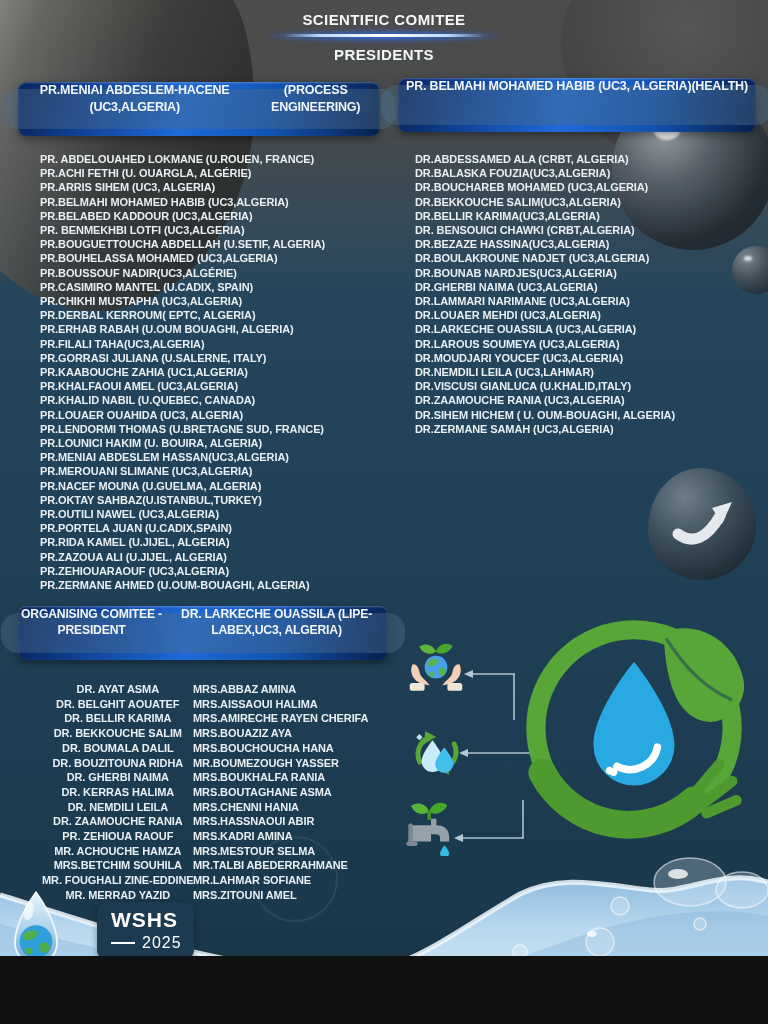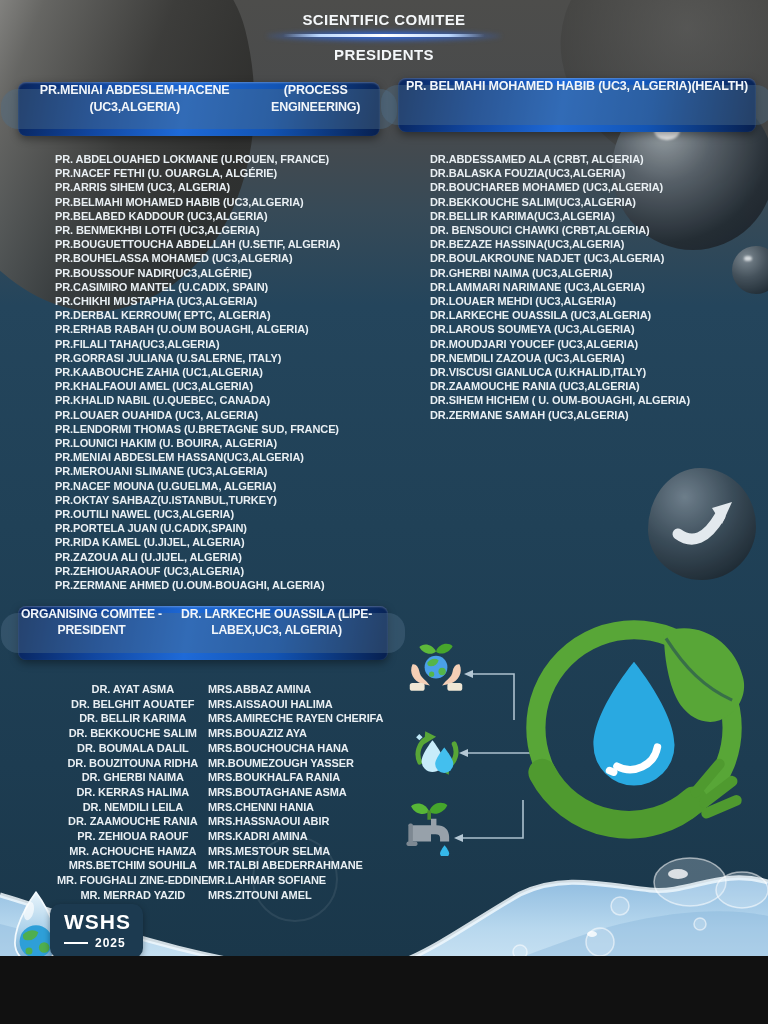--- a/index.html
+++ b/index.html
@@ -51,39 +51,39 @@
     box-shadow:0 3px 9px rgba(0,0,0,.4), inset 0 1px 2px rgba(255,255,255,.28);
     display:flex; flex-direction:row; justify-content:center; text-align:center;
     color:#f2f6fa; font-weight:700; font-size:12.5px; line-height:1.32; letter-spacing:-0.2px; }
   .banner::before { content:""; position:absolute; left:-17px; right:-17px; top:7px; bottom:7px;
     background:#4e6d88; opacity:.42; border-radius:17px; z-index:-1; }
   .banner-left  { left:18px;  top:82px; width:362px; height:54px; }
   .banner-right { left:398px; top:78px; width:358px; height:54px; }
   .banner-org   { left:18px;  top:606px; width:370px; height:54px; font-size:12.2px; }
   
   .name-list { position:absolute; z-index:3; color:#e9eff3; font-weight:700;
-    font-size:11px; line-height:14.2px; letter-spacing:-0.1px;margin-left:15px; }
+    font-size:11px; line-height:14.2px; letter-spacing:-0.1px; }
   .name-line { white-space:nowrap; }
   .list-left  { left:40px;  top:152px; }
   .list-right { left:415px; top:152px; }
   .org-col1 { left:42px;  top:682px; line-height:14.7px;text-align:center; }
   .org-col2 { left:193px; top:682px; line-height:14.7px; }
   
   .eco-icon { position:absolute; z-index:3; }
   .connectors { position:absolute; left:450px; top:640px; z-index:3; }
   
   .main-logo { position:absolute; left:506px; top:602px; z-index:3; }
   .water { position:absolute; left:0; top:824px; z-index:2; }
-  .badge { position:absolute; left:12px; top:890px; z-index:4; display:flex; align-items:center; }
+  .badge { position:absolute; left:12px; top:890px; z-index:4; display:flex; align-items:center;gap:47px; }
   .badge-box { margin-left:-10px; background:#1c3a50; border-radius:10px; padding:7px 12px 8px 14px;
     color:#fff; box-shadow:0 2px 6px rgba(0,0,0,.35); }
   .badge-acronym { font-size:21px; font-weight:800; letter-spacing:1px; line-height:1.05; }
   .badge-year-row { display:flex; align-items:center; margin-top:3px; }
   .badge-dash { width:24px; height:2.5px; background:#fff; margin-right:7px; }
-  .badge-year { font-size:12px; font-weight:700; letter-spacing:1px; }
+  .badge-year { font-size:16px; font-weight:400; letter-spacing:1px; }
 </style>
 </head>
 <body>
 
 <div class="page">
 
   <div class="blob-gray"></div>
   <div class="blob-gray2"></div>
   <div class="droplet d1">
       <span class="glint"></span>
@@ -110,21 +110,21 @@
     <div>PR.MENIAI ABDESLEM-HACENE (UC3,ALGERIA)</div>
     <div>(PROCESS ENGINEERING)</div>
   </div>
   <div class="banner banner-right">
     <div>PR. BELMAHI MOHAMED HABIB (UC3, ALGERIA)</div>
     <div>(HEALTH)</div>
   </div>
 
   <div class="name-list list-left">
       <div class="name-line">PR. ABDELOUAHED LOKMANE (U.ROUEN, FRANCE)</div>
-      <div class="name-line">PR.NACEF FETHI (U. OUARGLA, ALGÉRIE)</div>
+      <div class="name-line">PR.ACHI FETHI (U. OUARGLA, ALGÉRIE)</div>
       <div class="name-line">PR.ARRIS SIHEM (UC3, ALGERIA)</div>
       <div class="name-line">PR.BELMAHI MOHAMED HABIB (UC3,ALGERIA)</div>
       <div class="name-line">PR.BELABED KADDOUR  (UC3,ALGERIA)</div>
       <div class="name-line">PR. BENMEKHBI LOTFI (UC3,ALGERIA)</div>
       <div class="name-line">PR.BOUGUETTOUCHA  ABDELLAH (U.SETIF, ALGERIA)</div>
       <div class="name-line">PR.BOUHELASSA MOHAMED (UC3,ALGERIA)</div>
       <div class="name-line">PR.BOUSSOUF NADIR(UC3,ALGÉRIE)</div>
       <div class="name-line">PR.CASIMIRO MANTEL (U.CADIX, SPAIN)</div>
       <div class="name-line">PR.CHIKHI MUSTAPHA (UC3,ALGERIA)</div>
       <div class="name-line">PR.DERBAL KERROUM( EPTC, ALGERIA)</div>
@@ -150,27 +150,28 @@
     </div>
   <div class="name-list list-right">
       <div class="name-line">DR.ABDESSAMED ALA (CRBT, ALGERIA)</div>
       <div class="name-line">DR.BALASKA FOUZIA(UC3,ALGERIA)</div>
       <div class="name-line">DR.BOUCHAREB MOHAMED (UC3,ALGERIA)</div>
       <div class="name-line">DR.BEKKOUCHE  SALIM(UC3,ALGERIA)</div>
       <div class="name-line">DR.BELLIR KARIMA(UC3,ALGERIA)</div>
       <div class="name-line">DR. BENSOUICI CHAWKI (CRBT,ALGERIA)</div>
       <div class="name-line">DR.BEZAZE HASSINA(UC3,ALGERIA)</div>
       <div class="name-line">DR.BOULAKROUNE NADJET (UC3,ALGERIA)</div>
+      <div class="name-line">DR.BOUNAB NARDJES(UC3,ALGERIA)</div>
       <div class="name-line">DR.GHERBI NAIMA (UC3,ALGERIA)</div>
       <div class="name-line">DR.LAMMARI NARIMANE (UC3,ALGERIA)</div>
       <div class="name-line">DR.LOUAER MEHDI (UC3,ALGERIA)</div>
       <div class="name-line">DR.LARKECHE OUASSILA (UC3,ALGERIA)</div>
       <div class="name-line">DR.LAROUS SOUMEYA (UC3,ALGERIA)</div>
       <div class="name-line">DR.MOUDJARI YOUCEF (UC3,ALGERIA)</div>
-      <div class="name-line">DR.NEMDILI ZAZOUA (UC3,ALGERIA)</div>
+      <div class="name-line">DR.NEMDILI LEILA (UC3,LAHMAR)</div>
       <div class="name-line">DR.VISCUSI GIANLUCA (U.KHALID,ITALY)</div>
       <div class="name-line">DR.ZAAMOUCHE RANIA (UC3,ALGERIA)</div>
       <div class="name-line">DR.SIHEM HICHEM ( U. OUM-BOUAGHI, ALGERIA)</div>
       <div class="name-line">DR.ZERMANE SAMAH (UC3,ALGERIA)</div>
     </div>
 
   <div class="banner banner-org">
     <div>ORGANISING COMITEE - PRESIDENT</div>
     <div>DR. LARKECHE OUASSILA (LIPE-LABEX,UC3, ALGERIA)</div>
   </div>

